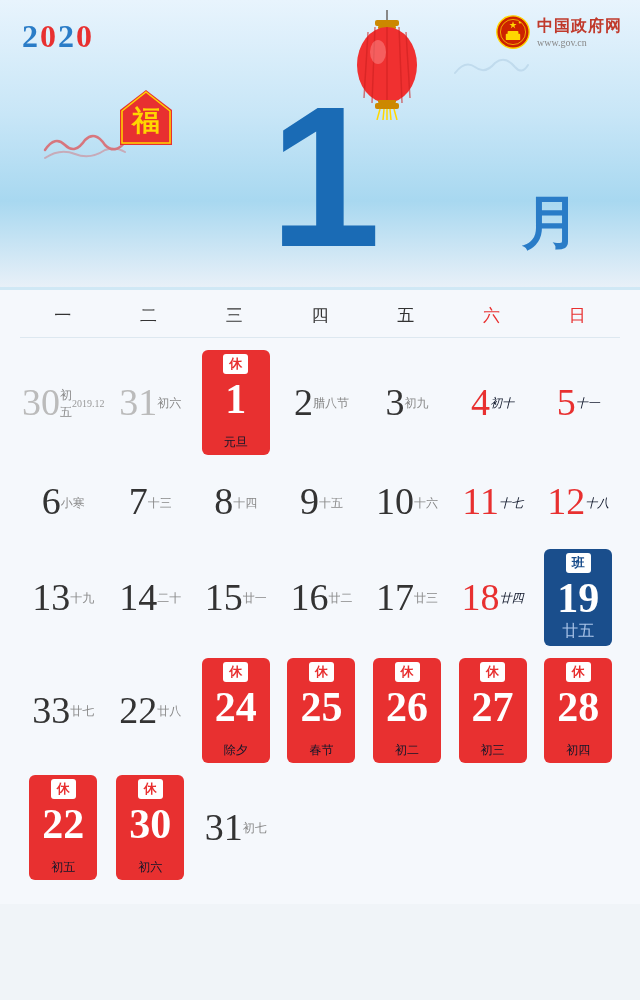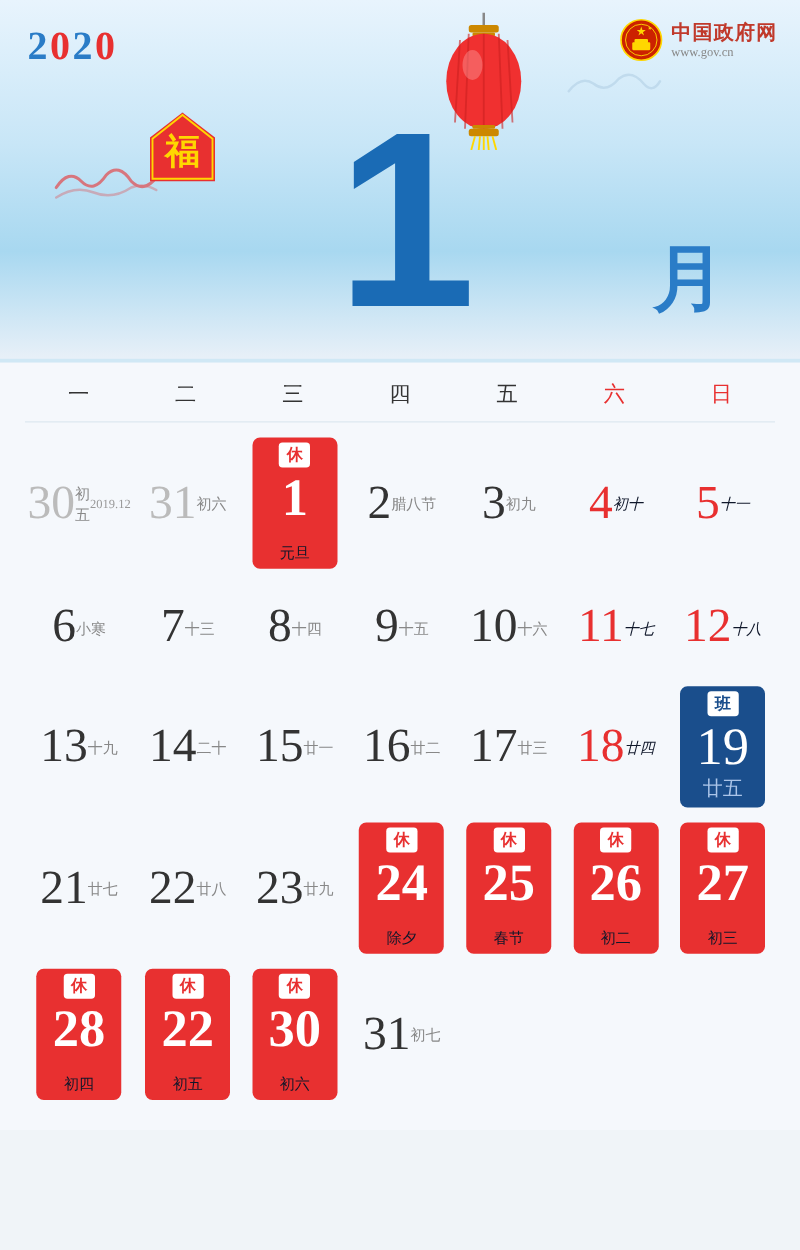--- a/index.html
+++ b/index.html
@@ -242,21 +242,21 @@
       background: white;
       color: #1a4e8c;
       font-size: 13px;
       font-weight: bold;
       border-radius: 3px;
       padding: 1px 6px;
       margin-bottom: 4px;
     }
     .work-cell .main-num {
       font-size: 42px;
-      font-weight: normal;
+      font-weight: bold;
       color: white;
       line-height: 1;
     }
     .work-cell .sub-text {
       font-size: 16px;
       color: #aac4e8;
       margin-top: 2px;
     }
 
     .empty-cell {
@@ -459,31 +459,27 @@
 
     <div class="cal-cell">
       <div class="work-cell">
         <span class="badge">班</span>
         <span class="main-num">19</span>
         <span class="sub-text">廿五</span>
       </div>
     </div>
 
     <div class="cal-cell">
-      <span class="main-num">21</span>
+      <span class="main-num">33</span>
       <span class="sub-text">廿七</span>
     </div>
     <div class="cal-cell">
       <span class="main-num">22</span>
       <span class="sub-text">廿八</span>
     </div>
-    <div class="cal-cell">
-      <span class="main-num">23</span>
-      <span class="sub-text">廿九</span>
-    </div>
 
     <div class="cal-cell">
       <div class="holiday-cell">
         <span class="badge">休</span>
         <span class="main-num">24</span>
         <span class="sub-text">除夕</span>
       </div>
     </div>
 
     <div class="cal-cell">

